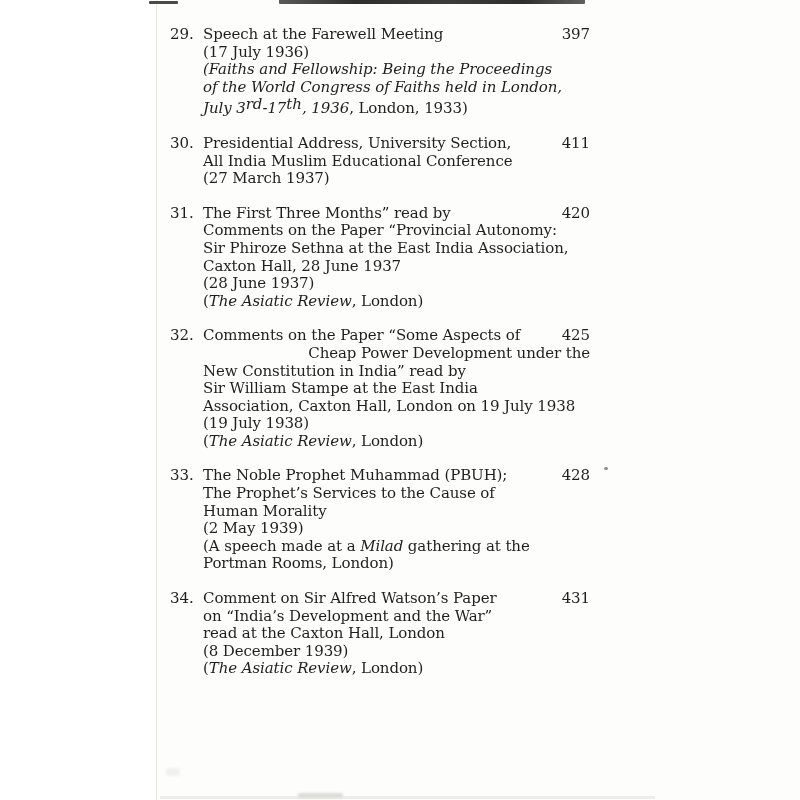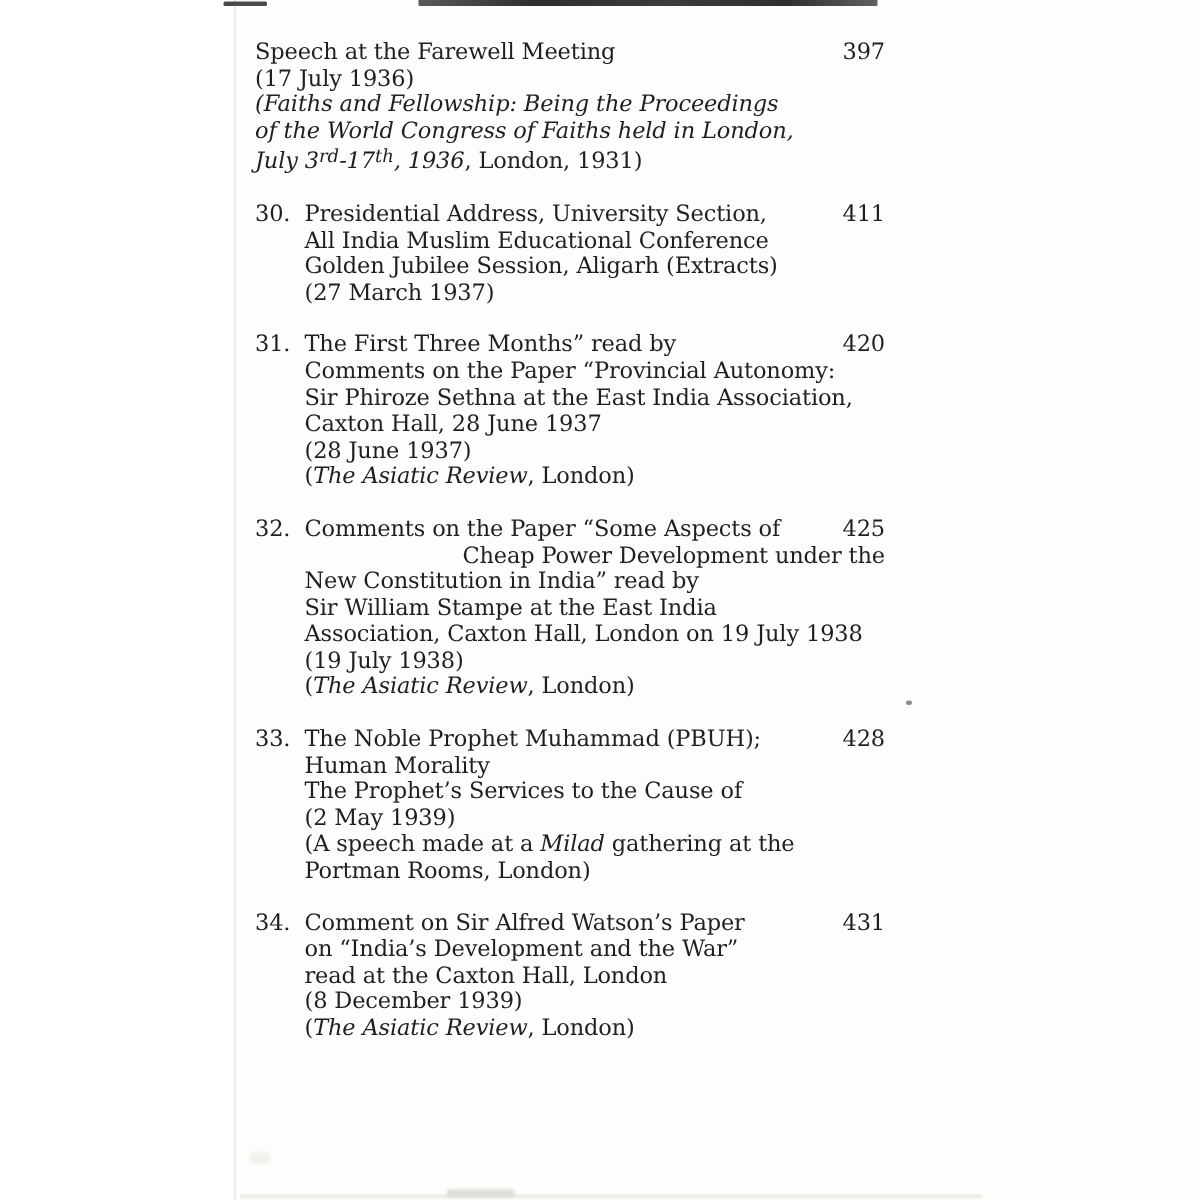--- a/index.html
+++ b/index.html
@@ -29,52 +29,52 @@
     position:absolute;left:170px;top:26px;width:420px;
     font-size:15px;line-height:17.6px;color:#1f1f1f;
     letter-spacing:-0.1px;
   }
   .entry{position:relative;display:flex;margin-bottom:17px;}
   .num{width:33px;flex:0 0 33px;}
   .lines{flex:1;}
   .line{white-space:nowrap;}
   .line.indent{padding-left:7px;text-align:right;}
   .it{font-style:italic;}
-  .sup{font-size:12px;vertical-align:4px;letter-spacing:0;}
+  .sup{font-size:15px;vertical-align:4px;letter-spacing:0;}
   .pagenum{position:absolute;right:0;top:0;}
 </style>
 </head>
 <body>
 
 <div class="page-bg"></div>
 
 <div class="artifact top-dash"></div>
 <div class="artifact top-bar"></div>
 <div class="artifact bottom-bar"></div>
 <div class="artifact bottom-smudge"></div>
 <div class="artifact speck-dot"></div>
 <div class="artifact left-speck"></div>
 
 <div id="toc">
     <div class="entry">
+      <div class="num">29.</div>
       <div class="lines">
         <div class="line"><span class="">Speech at the Farewell Meeting</span></div>
         <div class="line"><span class="">(17 July 1936)</span></div>
         <div class="line"><span class="it">(</span><span class="it">Faiths and Fellowship: Being the Proceedings</span></div>
         <div class="line"><span class="it">of the World Congress of Faiths held in London,</span></div>
-        <div class="line"><span class="it">July 3</span><span class="it sup">rd</span><span class="it">-17</span><span class="it sup">th</span><span class="it">, 1936</span><span class="">, London, 1931)</span></div>
+        <div class="line"><span class="it">July 3</span><span class="it sup">rd</span><span class="it">-17</span><span class="it sup">th</span><span class="it">, 1936</span><span class="">, London, 1933)</span></div>
       </div>
       <div class="pagenum">397</div>
     </div>
     <div class="entry">
       <div class="num">30.</div>
       <div class="lines">
         <div class="line"><span class="">Presidential Address, University Section,</span></div>
         <div class="line"><span class="">All India Muslim Educational Conference</span></div>
-        <div class="line"><span class="">Golden Jubilee Session, Aligarh (Extracts)</span></div>
         <div class="line"><span class="">(27 March 1937)</span></div>
       </div>
       <div class="pagenum">411</div>
     </div>
     <div class="entry">
       <div class="num">31.</div>
       <div class="lines">
         <div class="line"><span class="">The First Three Months” read by</span></div>
         <div class="line"><span class="">Comments on the Paper “Provincial Autonomy:</span></div>
         <div class="line"><span class="">Sir Phiroze Sethna at the East India Association,</span></div>
@@ -94,22 +94,22 @@
         <div class="line"><span class="">Association, Caxton Hall, London on 19 July 1938</span></div>
         <div class="line"><span class="">(19 July 1938)</span></div>
         <div class="line"><span class="">(</span><span class="it">The Asiatic Review</span><span class="">, London)</span></div>
       </div>
       <div class="pagenum">425</div>
     </div>
     <div class="entry">
       <div class="num">33.</div>
       <div class="lines">
         <div class="line"><span class="">The Noble Prophet Muhammad (PBUH);</span></div>
+        <div class="line"><span class="">The Prophet’s Services to the Cause of</span></div>
         <div class="line"><span class="">Human Morality</span></div>
-        <div class="line"><span class="">The Prophet’s Services to the Cause of</span></div>
         <div class="line"><span class="">(2 May 1939)</span></div>
         <div class="line"><span class="">(A speech made at a </span><span class="it">Milad</span><span class=""> gathering at the</span></div>
         <div class="line"><span class="">Portman Rooms, London)</span></div>
       </div>
       <div class="pagenum">428</div>
     </div>
     <div class="entry">
       <div class="num">34.</div>
       <div class="lines">
         <div class="line"><span class="">Comment on Sir Alfred Watson’s Paper</span></div>

